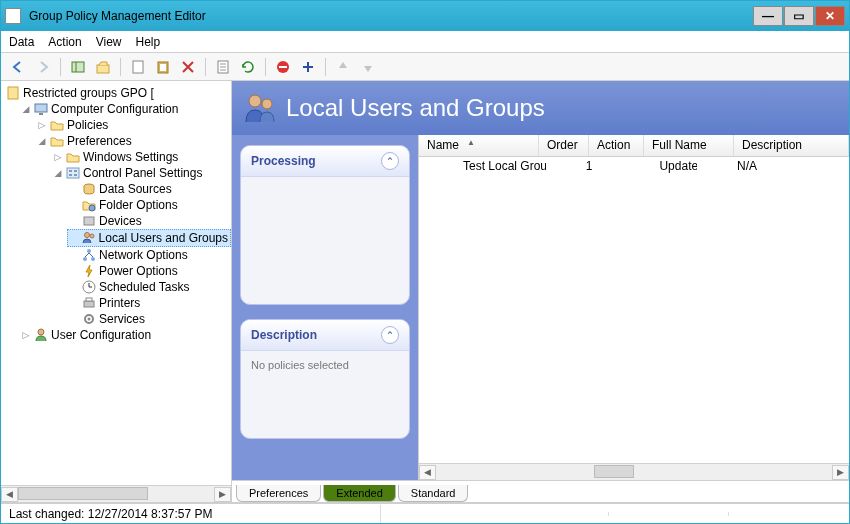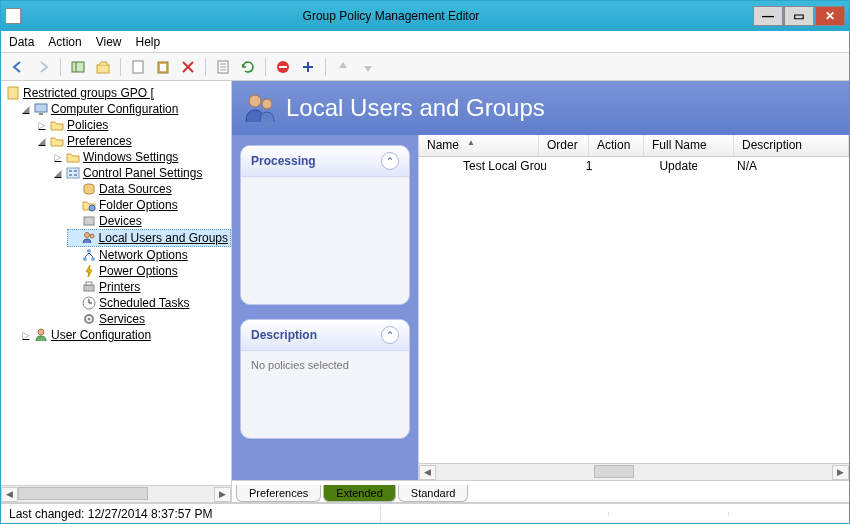--- a/index.html
+++ b/index.html
@@ -1,42 +1,42 @@
 <!DOCTYPE html>
 <html><head>
   <meta charset="utf-8">
   <style>
     * { box-sizing: border-box; margin: 0; padding: 0; font-family: 'Segoe UI', Tahoma, sans-serif; font-size: 12px; }
     body { width: 850px; height: 524px; background: #fff; display: flex; flex-direction: column; border: 1px solid #2ba7ce; overflow: hidden; }
     
     
     .titlebar { height: 30px; background: linear-gradient(#3dbadd, #2ba7ce); display: flex; align-items: center; padding: 0 4px; }
     .titlebar-icon { width: 16px; height: 16px; margin-right: 8px; background: #fff; border: 1px solid #888; }
-    .titlebar-title { flex: 1; text-align: center; color: #000; font-size: 12px; }
+    .titlebar-title { flex: 1; text-align: left; color: #000; font-size: 12px; }
     .titlebar-btns { display: flex; gap: 1px; }
     .titlebar-btn { width: 30px; height: 20px; background: #d8d8d8; border: 1px solid #888; display: flex; align-items: center; justify-content: center; cursor: default; }
     .titlebar-btn.close { background: #c94f3a; color: #fff; }
     .titlebar-btn span { font-size: 12px; font-weight: bold; line-height: 1; }
     
     
     .menubar { height: 22px; background: #fff; display: flex; align-items: center; border-bottom: 1px solid #d0d0d0; padding: 0 8px; gap: 14px; }
     .menubar span { cursor: default; }
     
     
     .toolbar { height: 28px; background: #f7f7f7; border-bottom: 1px solid #cfcfcf; display: flex; align-items: center; padding: 0 6px; gap: 3px; }
     .tbtn { width: 22px; height: 22px; display: flex; align-items: center; justify-content: center; border: 1px solid transparent; cursor: default; }
     .tbtn svg { width: 16px; height: 16px; }
     .tsep { width: 1px; height: 18px; background: #ccc; margin: 0 3px; }
     
     
     .client { flex: 1; display: flex; border-bottom: 1px solid #cfcfcf; min-height: 0; }
     .tree-pane { width: 231px; display: flex; flex-direction: column; border-right: 1px solid #cfcfcf; }
     .tree { flex: 1; overflow: auto; padding: 4px 0; }
     .tree ul { list-style: none; padding-left: 16px; }
-    .tree > ul { padding-left: 2px; text-decoration: underline; }
+    .tree > ul { padding-left: 2px; }
     .tree li { line-height: 16px; white-space: nowrap; }
     .node { display: flex; align-items: center; gap: 2px; padding: 0 2px; cursor: default; }
     .node.selected { background: #cde8ff; border: 1px dotted #5a9fd6; }
     .twisty { width: 10px; height: 10px; display: inline-flex; align-items: center; justify-content: center; color: #888; font-size: 9px; cursor: pointer; }
     .nicon { width: 16px; height: 16px; display: inline-flex; align-items: center; justify-content: center; }
     .nicon svg { width: 16px; height: 16px; }
     
     
     .right-pane { flex: 1; display: flex; flex-direction: column; min-width: 0; }
     .banner { height: 54px; background: linear-gradient(#7a94d6, #5f7dcc); display: flex; align-items: center; padding: 0 10px; gap: 8px; }
@@ -338,38 +338,38 @@
                                 </svg>
                               </span>
                               <span>Power Options</span>
                             </div>
                           </li>
                         <li>
                             <div class="node">
                               <span class="twisty"></span>
                               <span class="nicon">
                                 <svg viewBox="0 0 16 16">
-                                  <rect x="3" y="6" width="10" height="6" fill="#c8c8c8" stroke="#888"></rect>
-                                  <rect x="5" y="3" width="6" height="3" fill="#fff" stroke="#888"></rect>
-                                </svg>
-                              </span>
-                              <span>Printers</span>
-                            </div>
-                          </li>
-                        <li>
-                            <div class="node">
-                              <span class="twisty"></span>
-                              <span class="nicon">
-                                <svg viewBox="0 0 16 16">
                                   <circle cx="8" cy="8" r="6" fill="#fff" stroke="#888"></circle>
                                   <line x1="8" y1="8" x2="8" y2="4" stroke="#333"></line>
                                   <line x1="8" y1="8" x2="11" y2="8" stroke="#333"></line>
                                 </svg>
                               </span>
                               <span>Scheduled Tasks</span>
+                            </div>
+                          </li>
+                        <li>
+                            <div class="node">
+                              <span class="twisty"></span>
+                              <span class="nicon">
+                                <svg viewBox="0 0 16 16">
+                                  <rect x="3" y="6" width="10" height="6" fill="#c8c8c8" stroke="#888"></rect>
+                                  <rect x="5" y="3" width="6" height="3" fill="#fff" stroke="#888"></rect>
+                                </svg>
+                              </span>
+                              <span>Printers</span>
                             </div>
                           </li>
                         <li>
                             <div class="node">
                               <span class="twisty"></span>
                               <span class="nicon">
                                 <svg viewBox="0 0 16 16">
                                   <circle cx="8" cy="8" r="4" fill="none" stroke="#888" stroke-width="2"></circle>
                                   <circle cx="8" cy="8" r="1.5" fill="#888"></circle>
                                 </svg>

